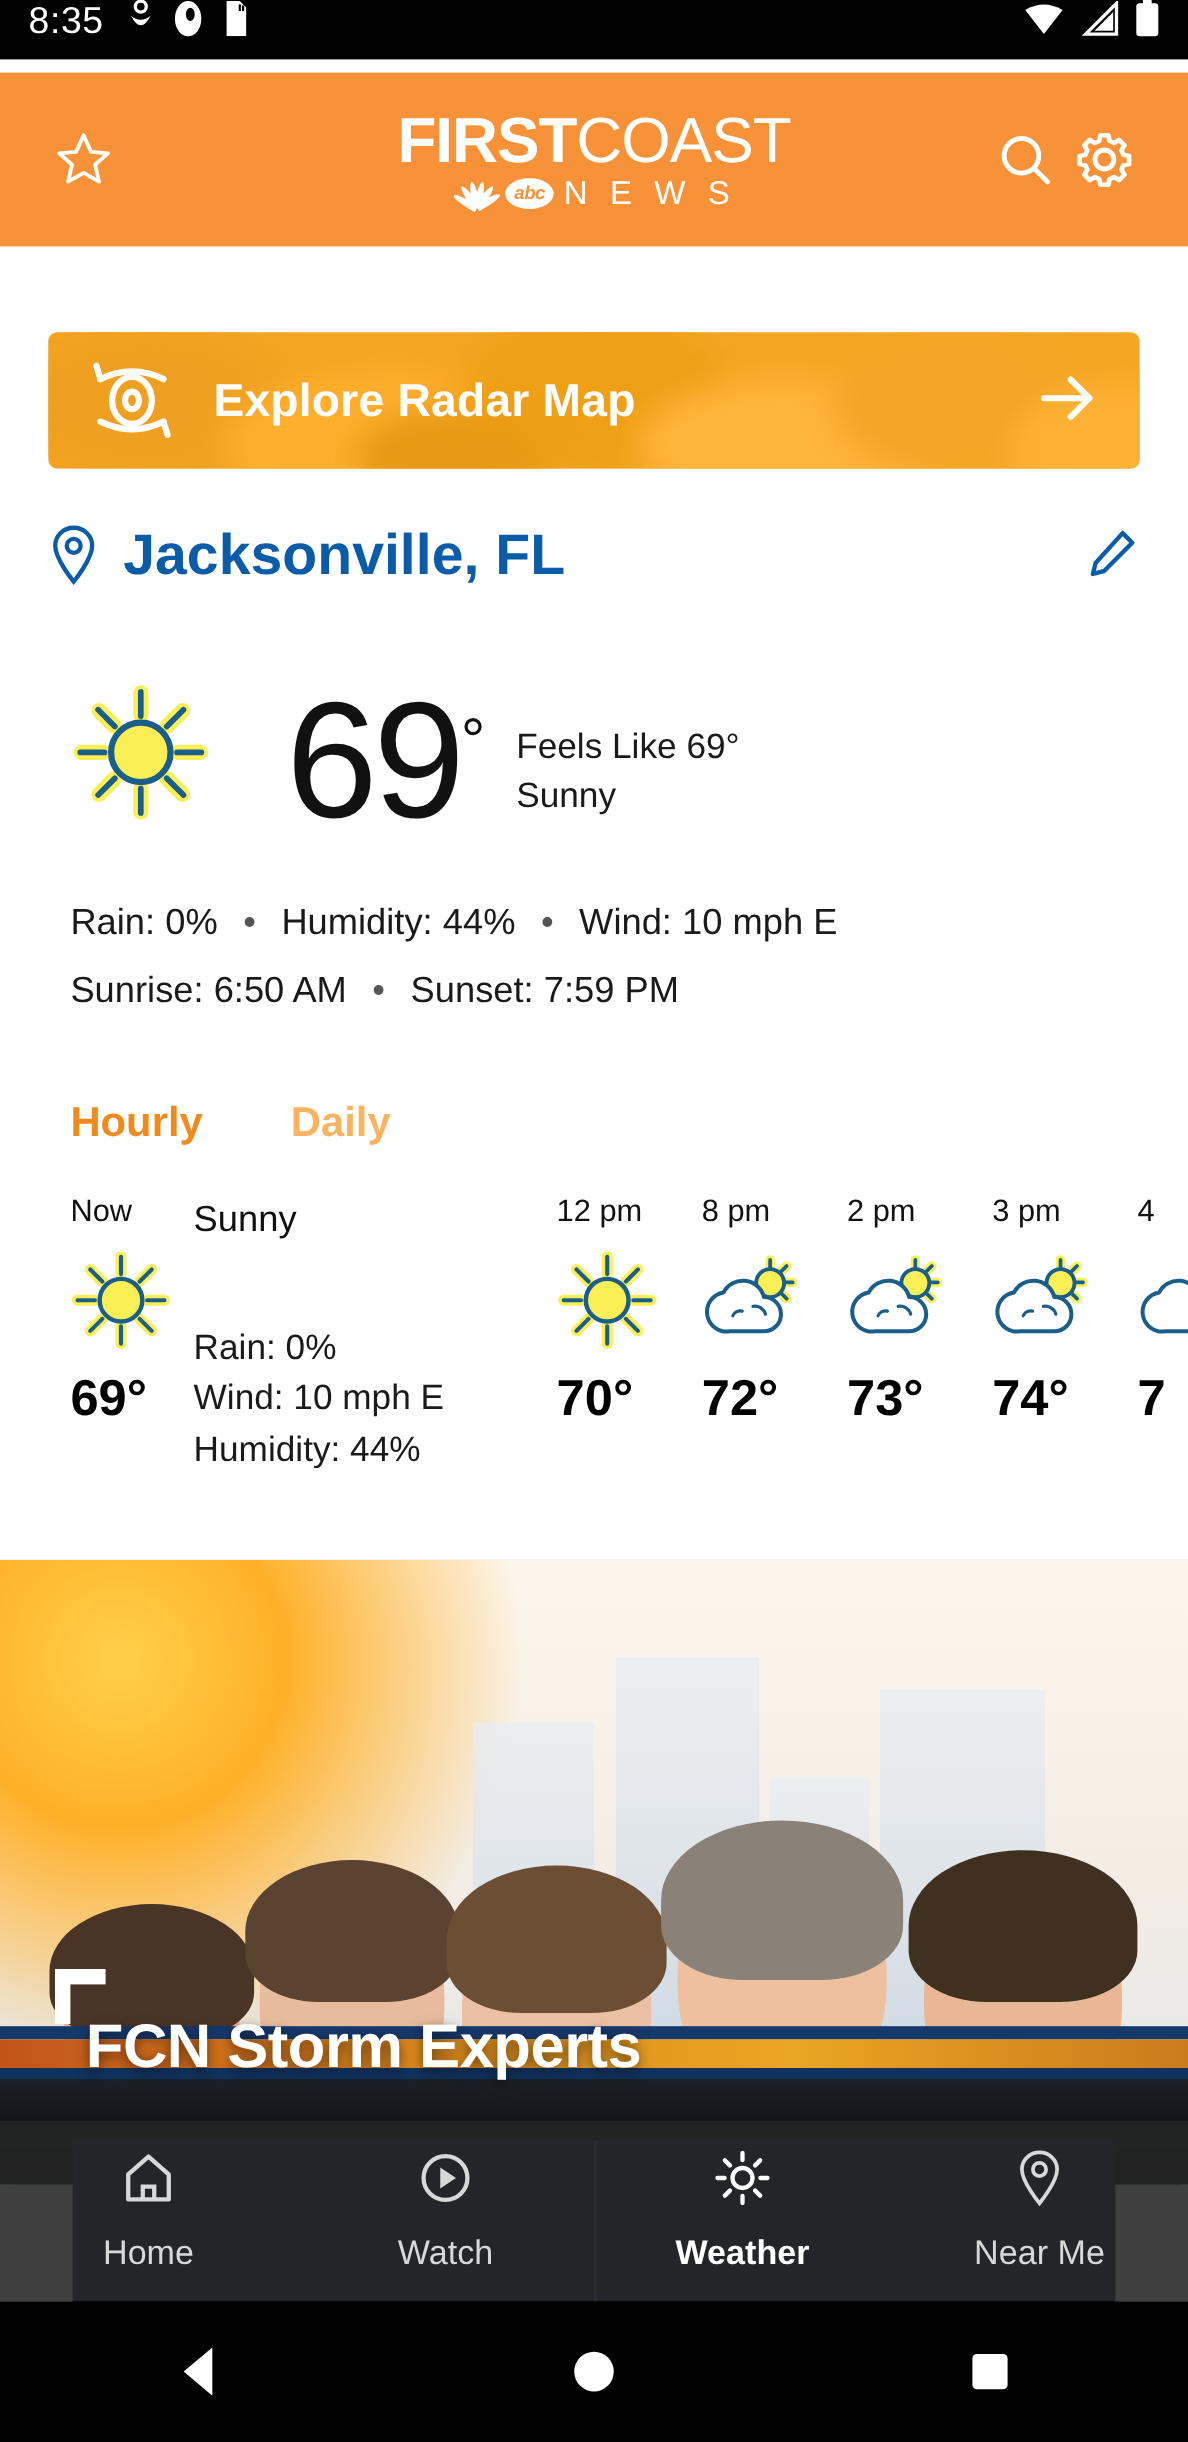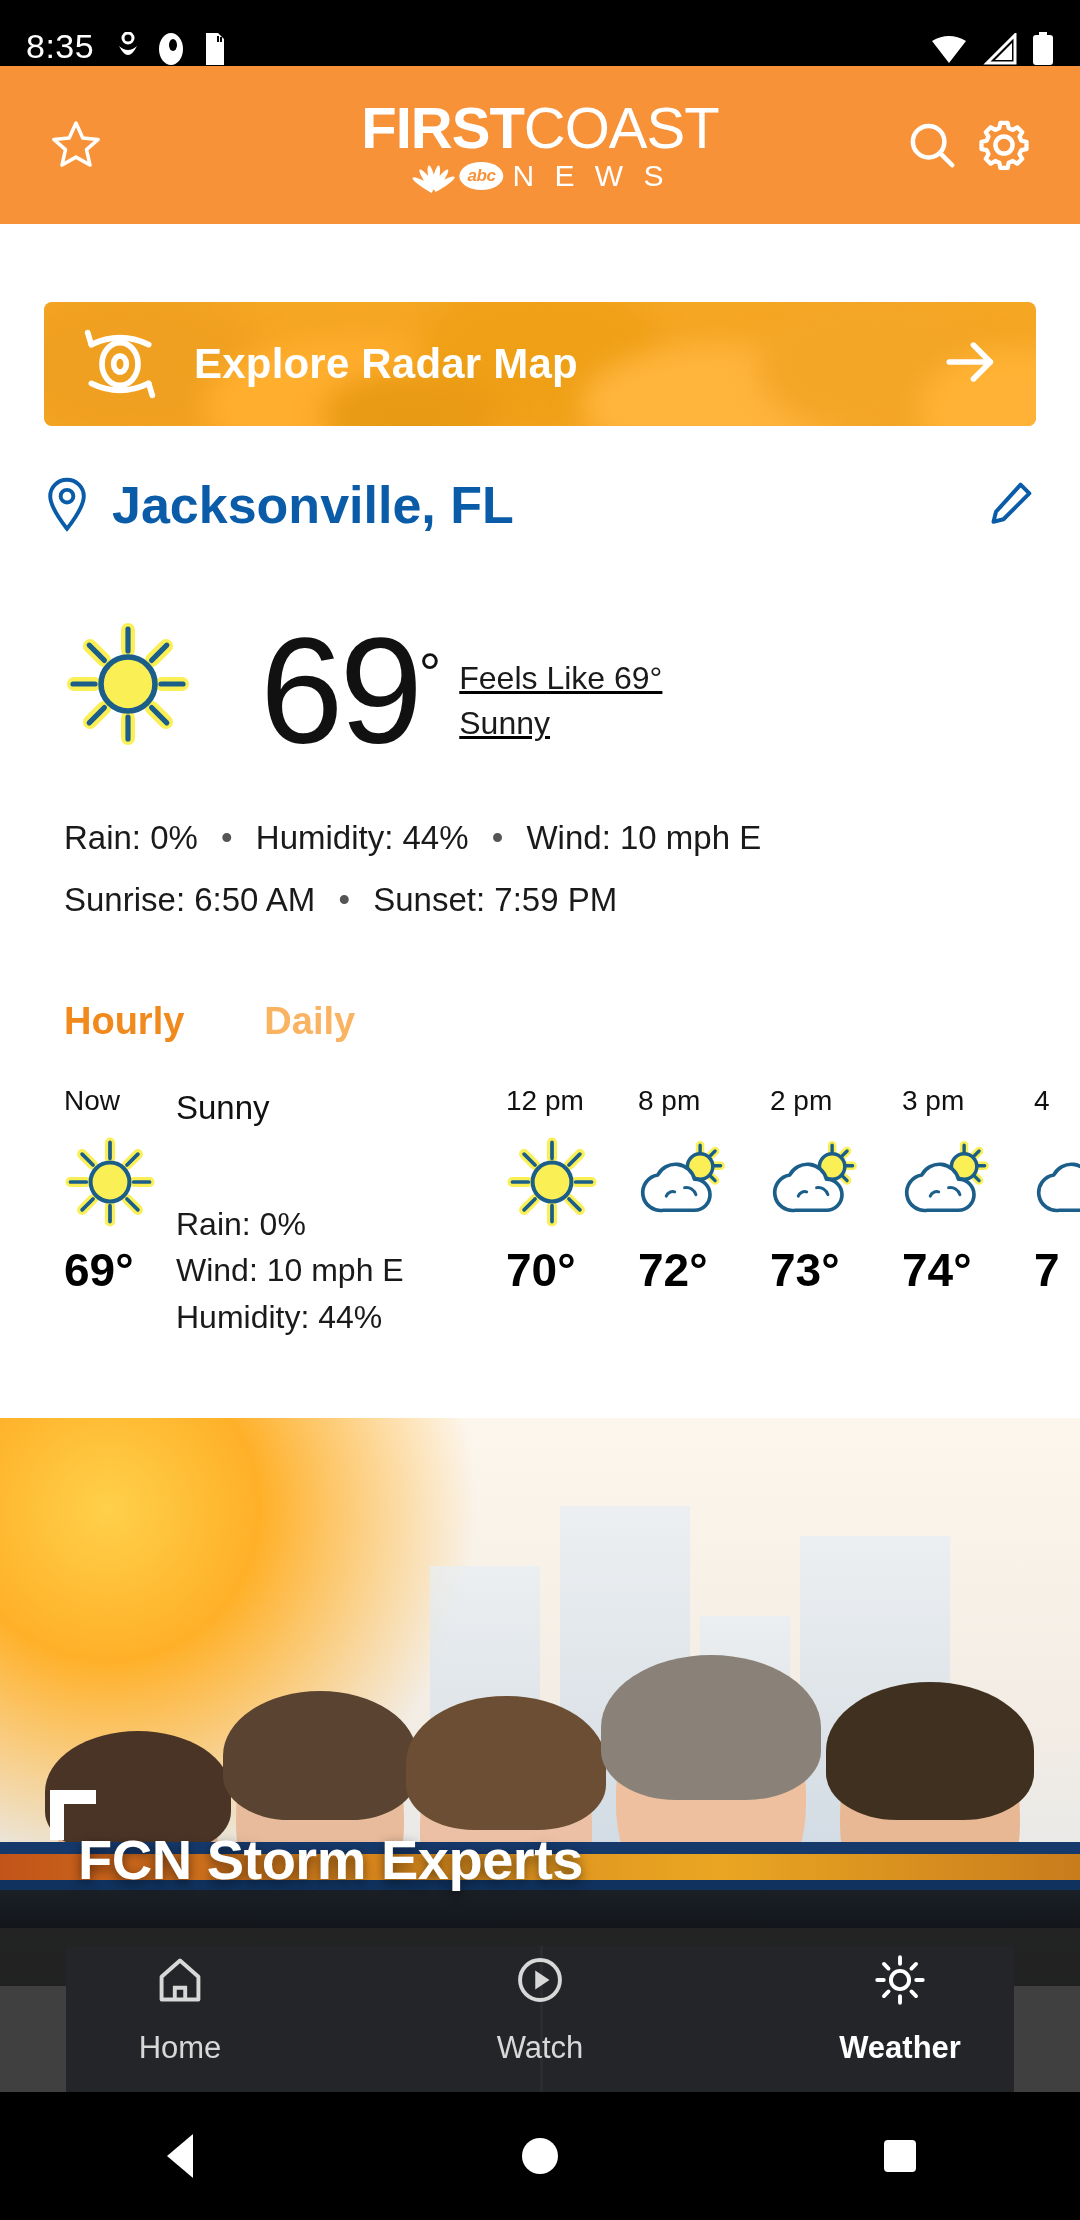--- a/index.html
+++ b/index.html
@@ -6,23 +6,23 @@
   html,body {
     width:1080px; height:2220px;
     background:#000;
     font-family:"Liberation Sans", sans-serif;
     overflow:hidden;
   }
   .screen { position:relative; width:1080px; height:2220px; background:#ffffff; }
 
   
   .statusbar {
-    position:absolute; top:0; left:0; width:1080px; height:66px;
+    position:absolute; top:0; left:0; width:1080px; height:54px;
     background:#000; color:#fff;
-    display:flex; align-items:flex-end; padding:0 26px;
+    display:flex; align-items:flex-start; padding:0 26px;
   }
   .sb-time { font-size:34px; letter-spacing:.5px; font-weight:400; }
   .sb-left-icons { display:flex; align-items:center; gap:18px; margin-left:22px; }
   .sb-right { margin-left:auto; display:flex; align-items:center; gap:14px; }
 
   
   .appbar {
     position:absolute; top:66px; left:0; width:1080px; height:158px;
     background:#f79239;
     display:flex; align-items:center; padding:0 40px;
@@ -72,21 +72,21 @@
     position:absolute; left:60px; width:960px; height:3px;
     background-image:radial-gradient(circle, #b8b8b8 1.6px, transparent 1.7px);
     background-size:11px 11px; background-repeat:repeat-x;
   }
 
   
   .current { position:absolute; left:64px; top:620px; display:flex; align-items:flex-start; }
   .cur-temp { font-size:150px; line-height:.95; font-weight:400; color:#111;
               margin-left:68px; letter-spacing:-4px; position:relative; }
   .cur-deg { font-size:56px; vertical-align:super; font-weight:400; letter-spacing:0; }
-  .cur-side { margin-left:18px; margin-top:36px;text-decoration:underline; }
+  .cur-side { margin-left:28px; margin-top:36px; }
   .cur-side div { font-size:32px; color:#1a1a1a; line-height:1.42; }
 
   .stats { position:absolute; left:64px; top:818px; }
   .stats div { font-size:33px; color:#1a1a1a; line-height:1.2; margin-bottom:22px; white-space:nowrap; }
   .sep { display:inline-block; margin:0 14px; color:#555; }
 
   
   .tabs { position:absolute; left:64px; top:1000px; display:flex; gap:80px; }
   .tab { font-size:38px; font-weight:700; }
   .tab.active { color:#f08a1d; }
@@ -517,20 +517,27 @@
         <circle cx="12" cy="12" r="4.2" fill="none" stroke="#fff" stroke-width="1.8"></circle>
         <g stroke="#fff" stroke-width="1.8" stroke-linecap="round">
           <path d="M12 1.5 v3 M12 19.5 v3 M1.5 12 h3 M19.5 12 h3
                    M4.6 4.6 l2.1 2.1 M17.3 17.3 l2.1 2.1
                    M19.4 4.6 l-2.1 2.1 M6.7 17.3 l-2.1 2.1"></path>
         </g>
       </svg>
       <span class="nav-label">Weather</span>
     </div>
 
+    <div class="nav-item">
+      <svg width="52" height="52" viewBox="0 0 24 26">
+        <path d="M12 1.4c-4.4 0-8 3.4-8 7.7 0 5.7 8 15.4 8 15.4s8-9.7 8-15.4c0-4.3-3.6-7.7-8-7.7Z" fill="none" stroke="#d8d8d8" stroke-width="1.7"></path>
+        <circle cx="12" cy="9.1" r="3" fill="none" stroke="#d8d8d8" stroke-width="1.7"></circle>
+      </svg>
+      <span class="nav-label">Near Me</span>
+    </div>
   </div>
 
   <div class="sysnav">
     <div>
       <span class="nav-back"></span>
     </div>
     <div>
       <span class="nav-home"></span>
     </div>
     <div>

